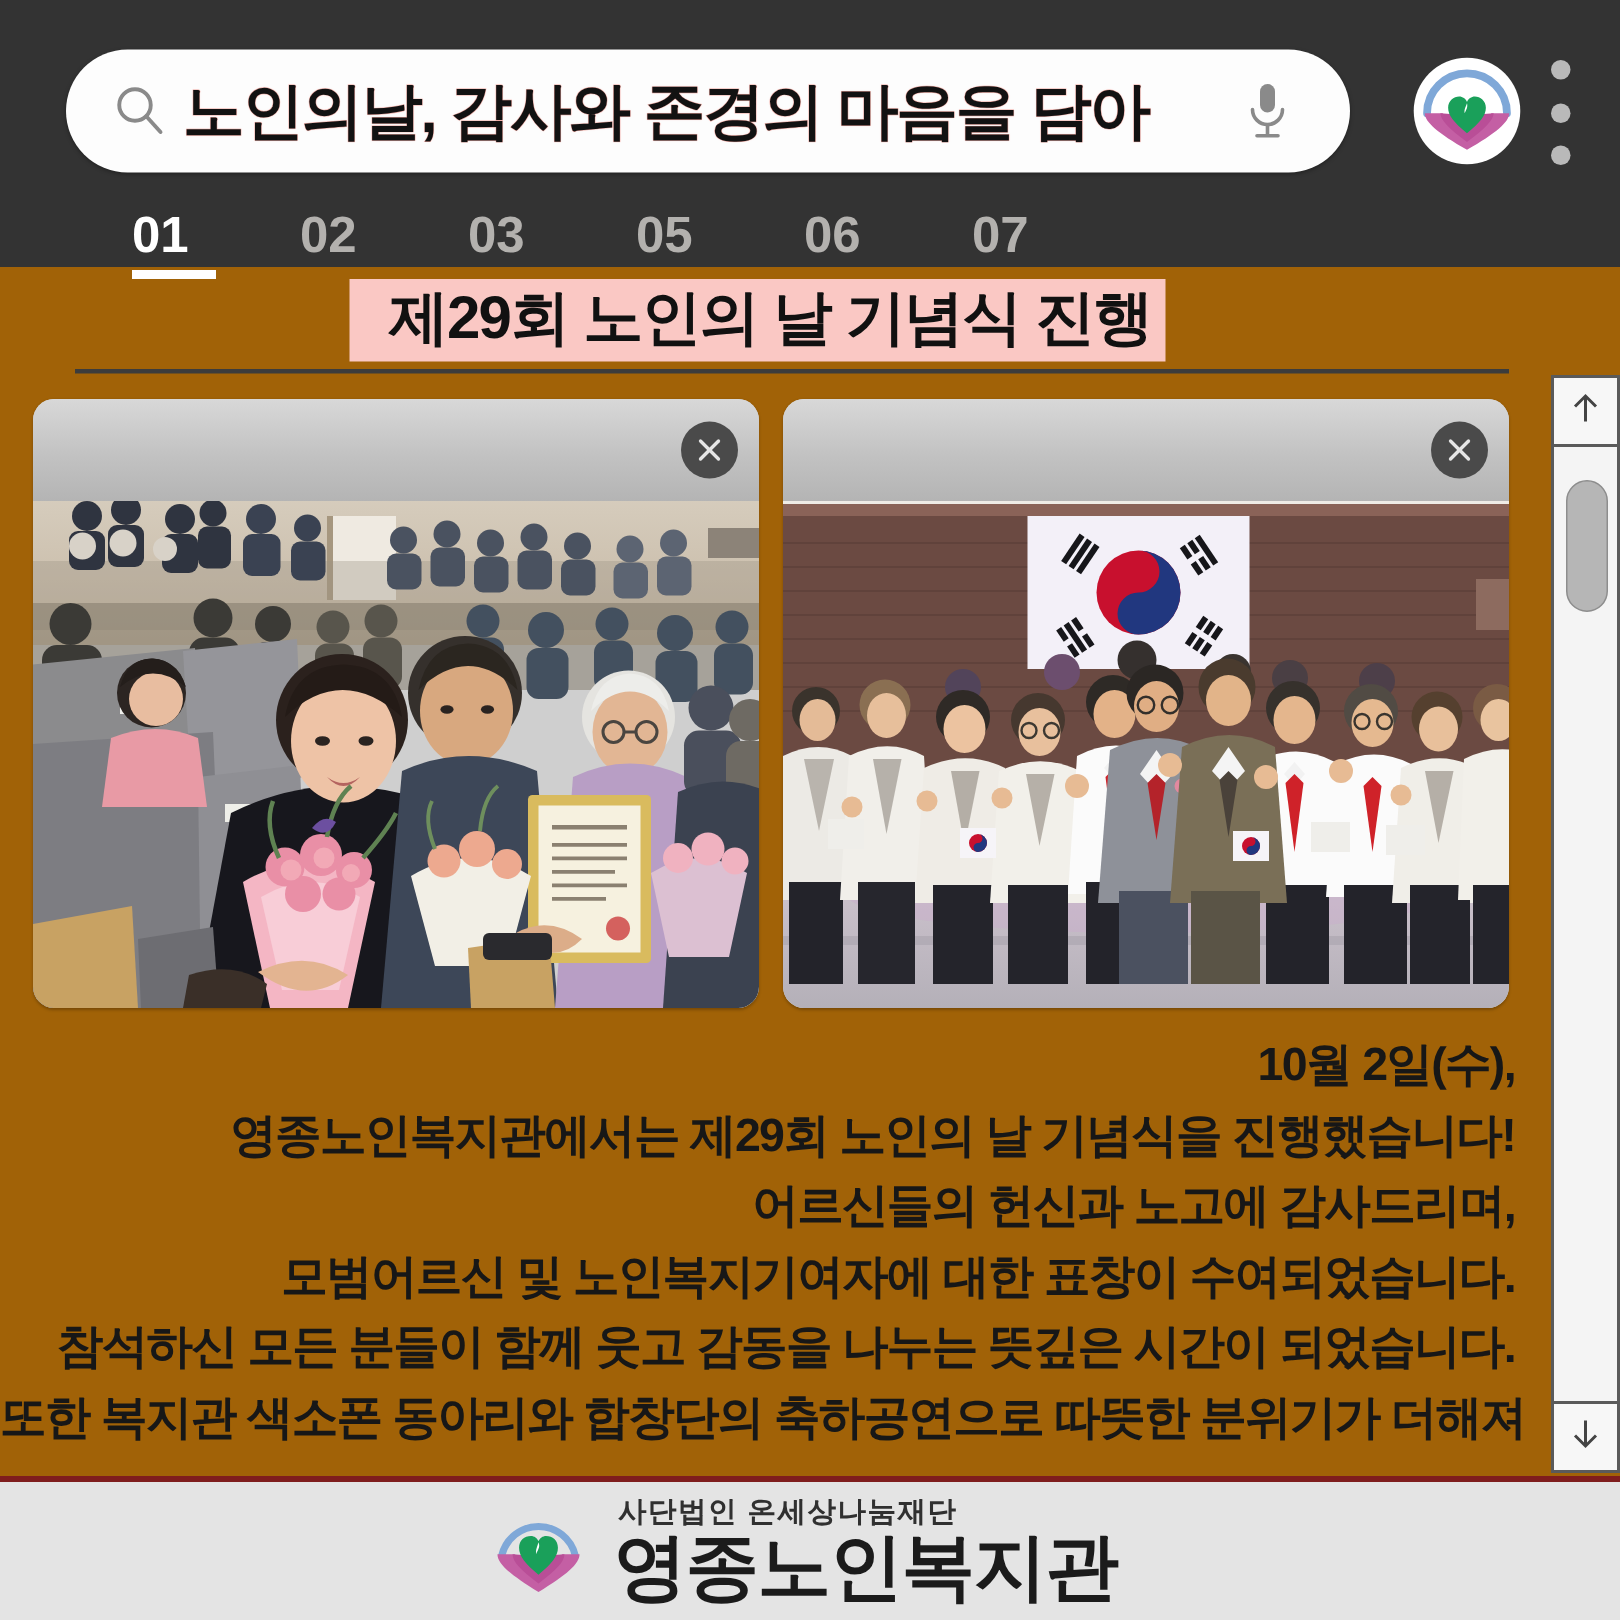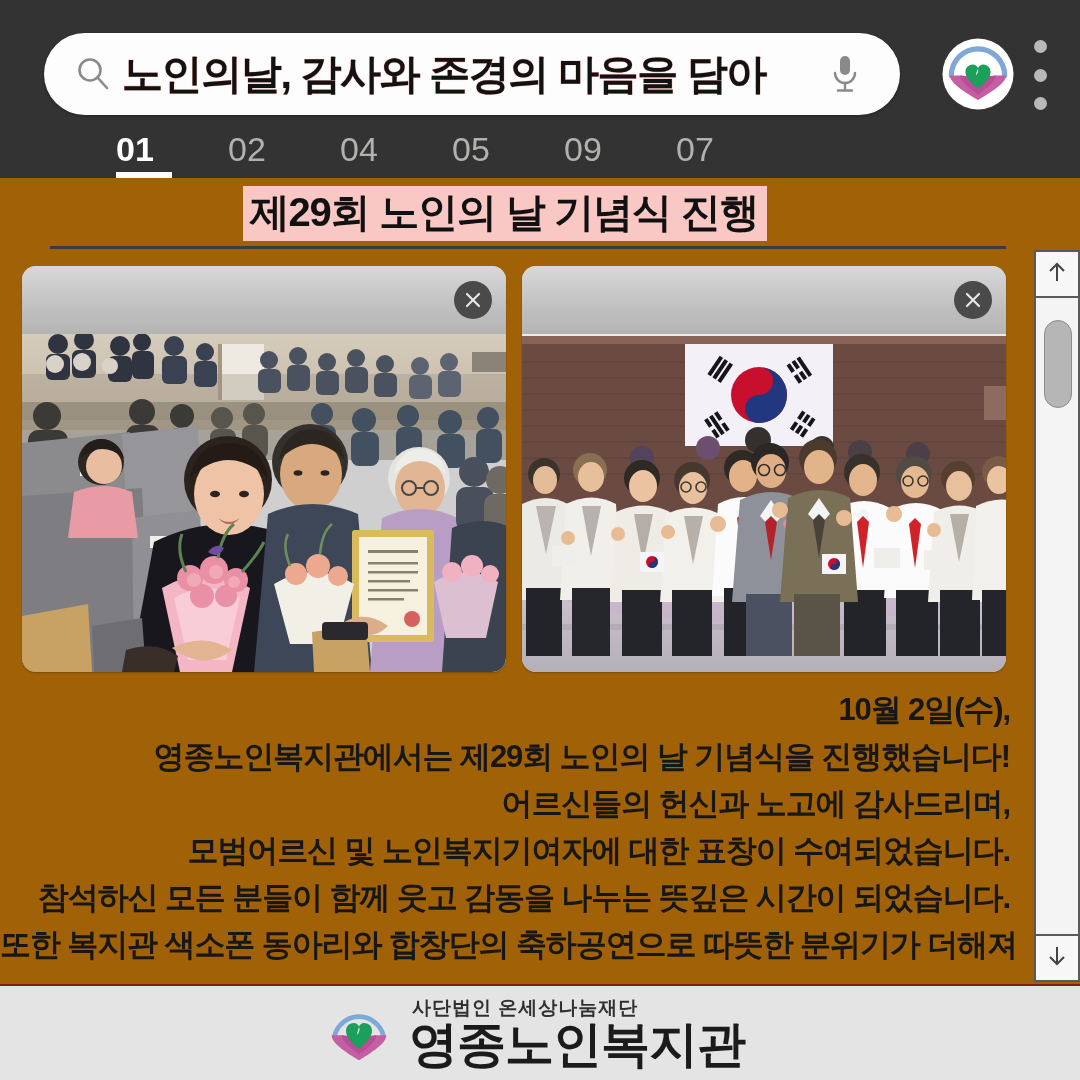--- a/index.html
+++ b/index.html
@@ -109,31 +109,31 @@
   }
 
   
   .tabs {
     position: absolute;
     left: 0;
     top: 128px;
     width: 1080px;
     height: 50px;
     display: flex;
-    align-items: flex-start;
-    padding-left: 116px;
+    align-items: flex-end;
+    padding-left: 88px;
     box-sizing: border-box;
   }
   .tab {
     position: relative;
     width: 112px;
     text-align: left;
     font-size: 34px;
     color: #b3b1ae;
-    font-weight: 400;
+    font-weight: 700;
     letter-spacing: 0px;
     line-height: 42px;
     user-select: none;
   }
   .tab.active {
     color: #ffffff;
     font-weight: 800;
   }
   .tab.active::after {
     content: "";
@@ -153,21 +153,21 @@
     width: 1010px;
     text-align: center;
   }
   .page-title {
     display: inline-block;
     background: #fac8c4;
     color: #111111;
     font-size: 40px;
     font-weight: 800;
     letter-spacing: -1.2px;
-    padding: 3px 9px 6px 7px;
+    padding: 3px 9px 6px 26px;
     line-height: 1.15;
   }
 
   .divider {
     position: absolute;
     left: 50px;
     top: 246px;
     width: 956px;
     height: 3px;
     background: #3c3c3c;
@@ -282,21 +282,21 @@
   }
 
   
   .footer {
     position: absolute;
     left: 0;
     top: 984px;
     width: 1080px;
     height: 96px;
     background: #e4e4e4;
-    border-top: 2px solid #7f1d1d;
+    border-top: 4px solid #7f1d1d;
     display: flex;
     align-items: center;
     justify-content: center;
     box-sizing: border-box;
   }
   .footer-inner {
     display: flex;
     align-items: center;
     gap: 14px;
     transform: translateX(-6px);
@@ -366,23 +366,23 @@
       <div class="kebab-menu">
         <span class="kebab-dot"></span>
         <span class="kebab-dot"></span>
         <span class="kebab-dot"></span>
       </div>
     </div>
 
     <div class="tabs">
       <div class="tab active">01</div>
       <div class="tab">02</div>
-      <div class="tab">04</div>
+      <div class="tab">03</div>
       <div class="tab">05</div>
-      <div class="tab">09</div>
+      <div class="tab">06</div>
       <div class="tab">07</div>
     </div>
   </div>
 
   <div class="title-wrap">
     <span class="page-title">제29회 노인의 날 기념식 진행</span>
   </div>
   <div class="divider"></div>
 
   <div class="photos">

